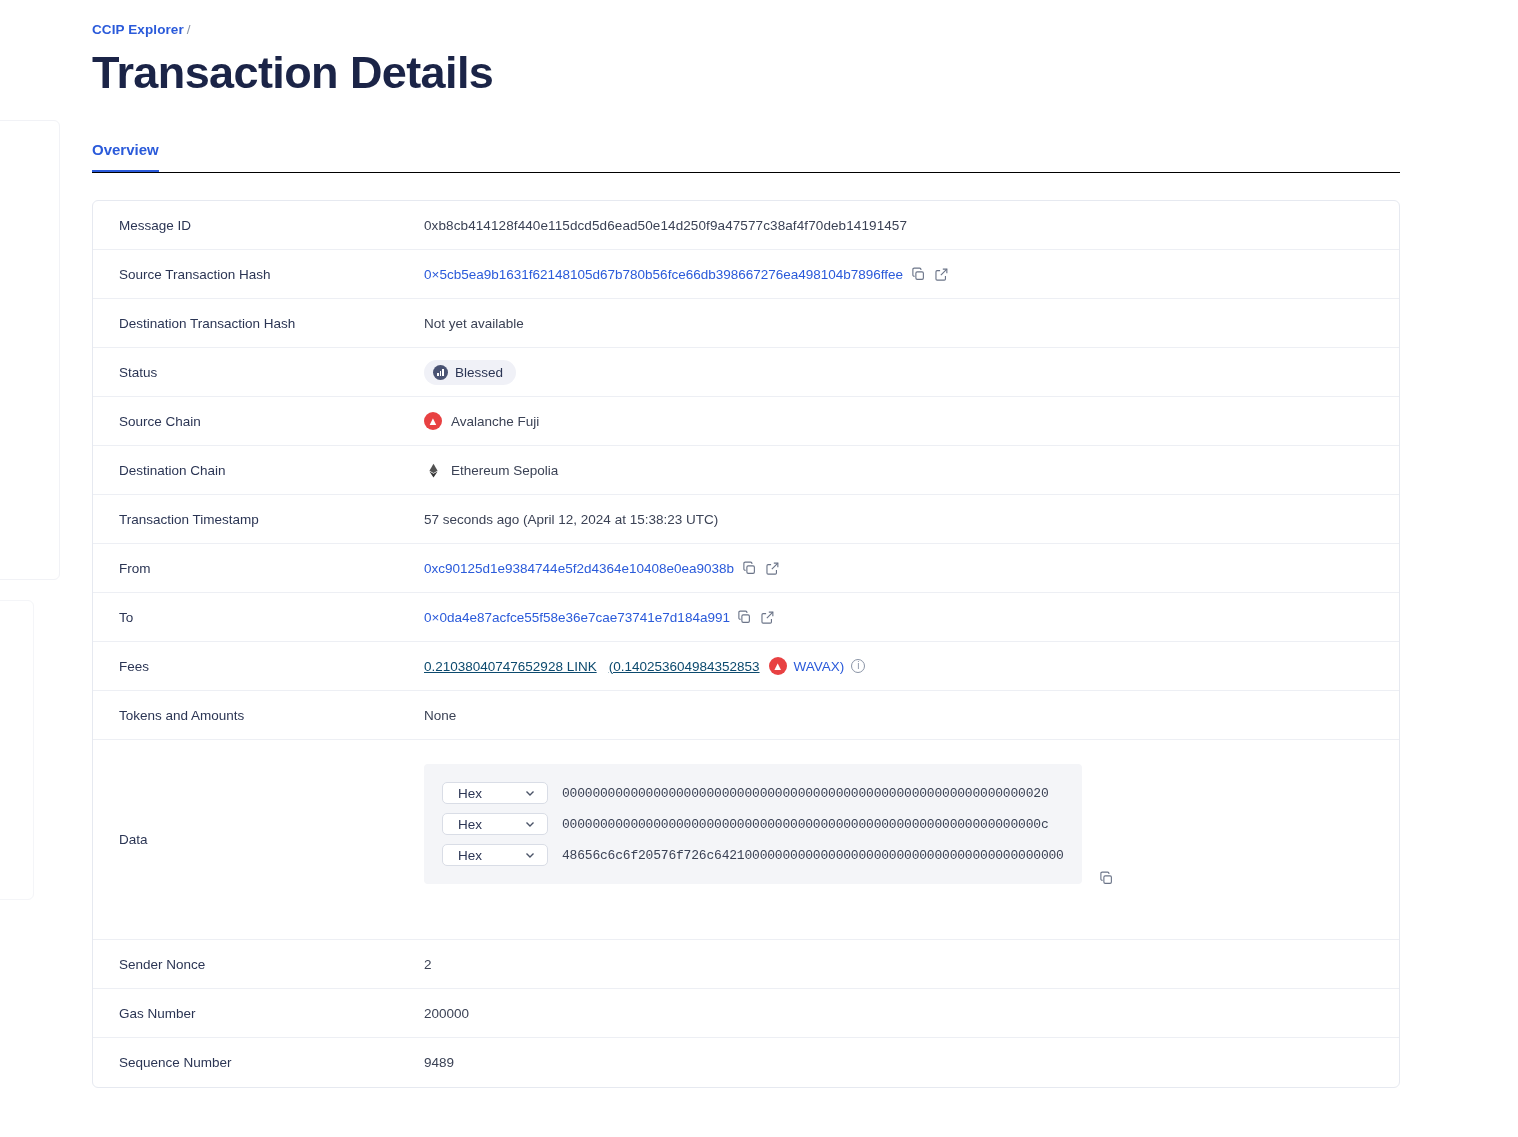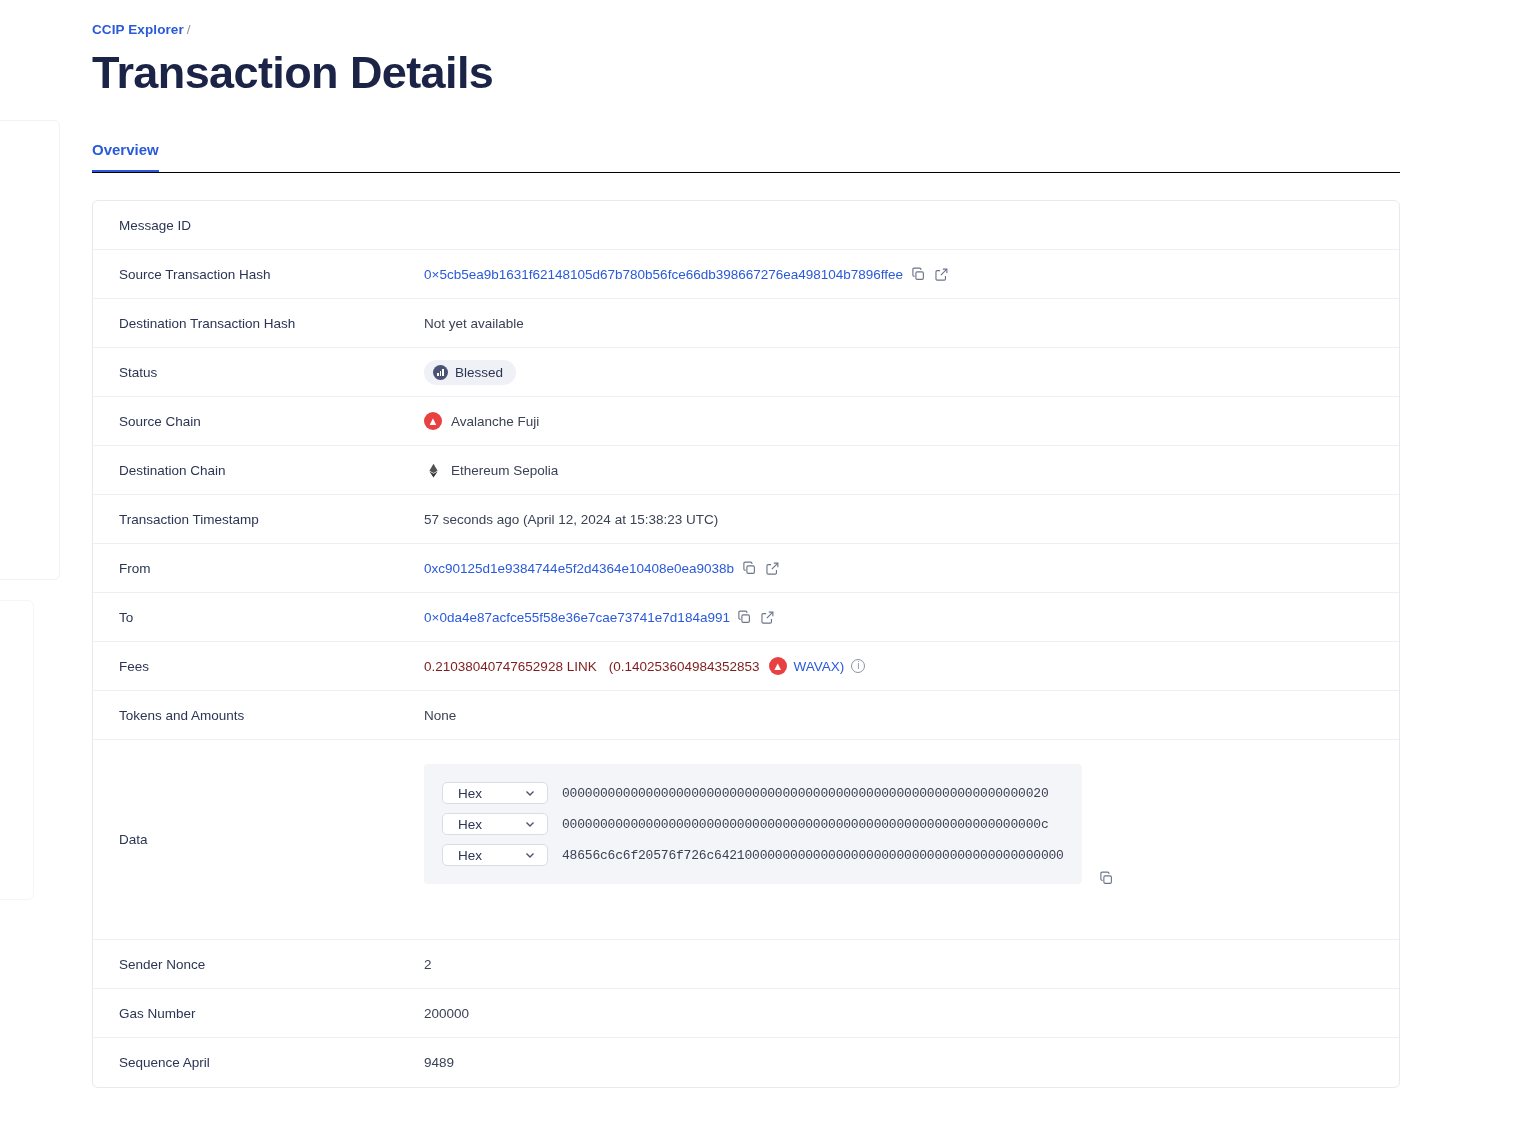--- a/index.html
+++ b/index.html
@@ -134,21 +134,21 @@
     width: 18px; height: 18px; border-radius: 50%;
     background: #e84142;
     display: inline-flex; align-items: center; justify-content: center;
     color: #fff; font-size: 11px; font-weight: 700;
     line-height: 1;
   }
   .eth-logo {
     width: 18px; height: 18px;
     display: inline-flex; align-items: center; justify-content: center;
   }
-  .fees-row .dim { color: #7f1d1d; }
+  .fees-row .dim { color: #0c4a6e; text-decoration: underline; }
   .info-icon {
     width: 14px; height: 14px;
     border: 1px solid #8a94a6;
     border-radius: 50%;
     color: #8a94a6;
     font-size: 10px;
     line-height: 12px;
     text-align: center;
     display: inline-block;
   }
@@ -227,20 +227,23 @@
     <h1 class="page-title">Transaction Details</h1>
 
     <div class="tabs">
       <div class="tab">Overview</div>
     </div>
 
     <div class="table">
 
       <div class="row">
         <div class="label">Message ID</div>
+        <div class="value">
+            <span class="mono-val">0xb8cb414128f440e115dcd5d6ead50e14d250f9a47577c38af4f70deb14191457</span>
+          </div>
       </div>
 
       <div class="row">
         <div class="label">Source Transaction Hash</div>
         <div class="value">
           <a class="link">0×5cb5ea9b1631f62148105d67b780b56fce66db398667276ea498104b7896ffee</a>
           <span class="icon-btn">
             <svg viewBox="0 0 16 16" width="15" height="15" fill="none" stroke="currentColor" stroke-width="1.2">
                 <rect x="5.2" y="5.2" width="8" height="8" rx="1.4"></rect>
                 <path d="M10.6 3.2V2.6a1.4 1.4 0 0 0-1.4-1.4H3.4A1.4 1.4 0 0 0 2 2.6v5.8a1.4 1.4 0 0 0 1.4 1.4h.6"></path>
@@ -426,21 +429,21 @@
       </div>
 
       <div class="row">
         <div class="label">Gas Number</div>
         <div class="value">
             <span>200000</span>
           </div>
       </div>
 
       <div class="row">
-        <div class="label">Sequence April</div>
+        <div class="label">Sequence Number</div>
         <div class="value">
             <span>9489</span>
           </div>
       </div>
 
     </div>
   </div>
 </div>
 
 </body></html>

